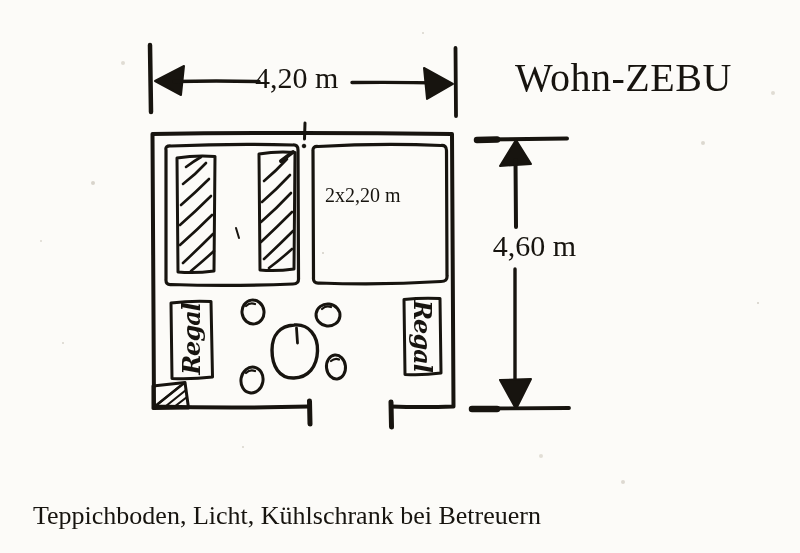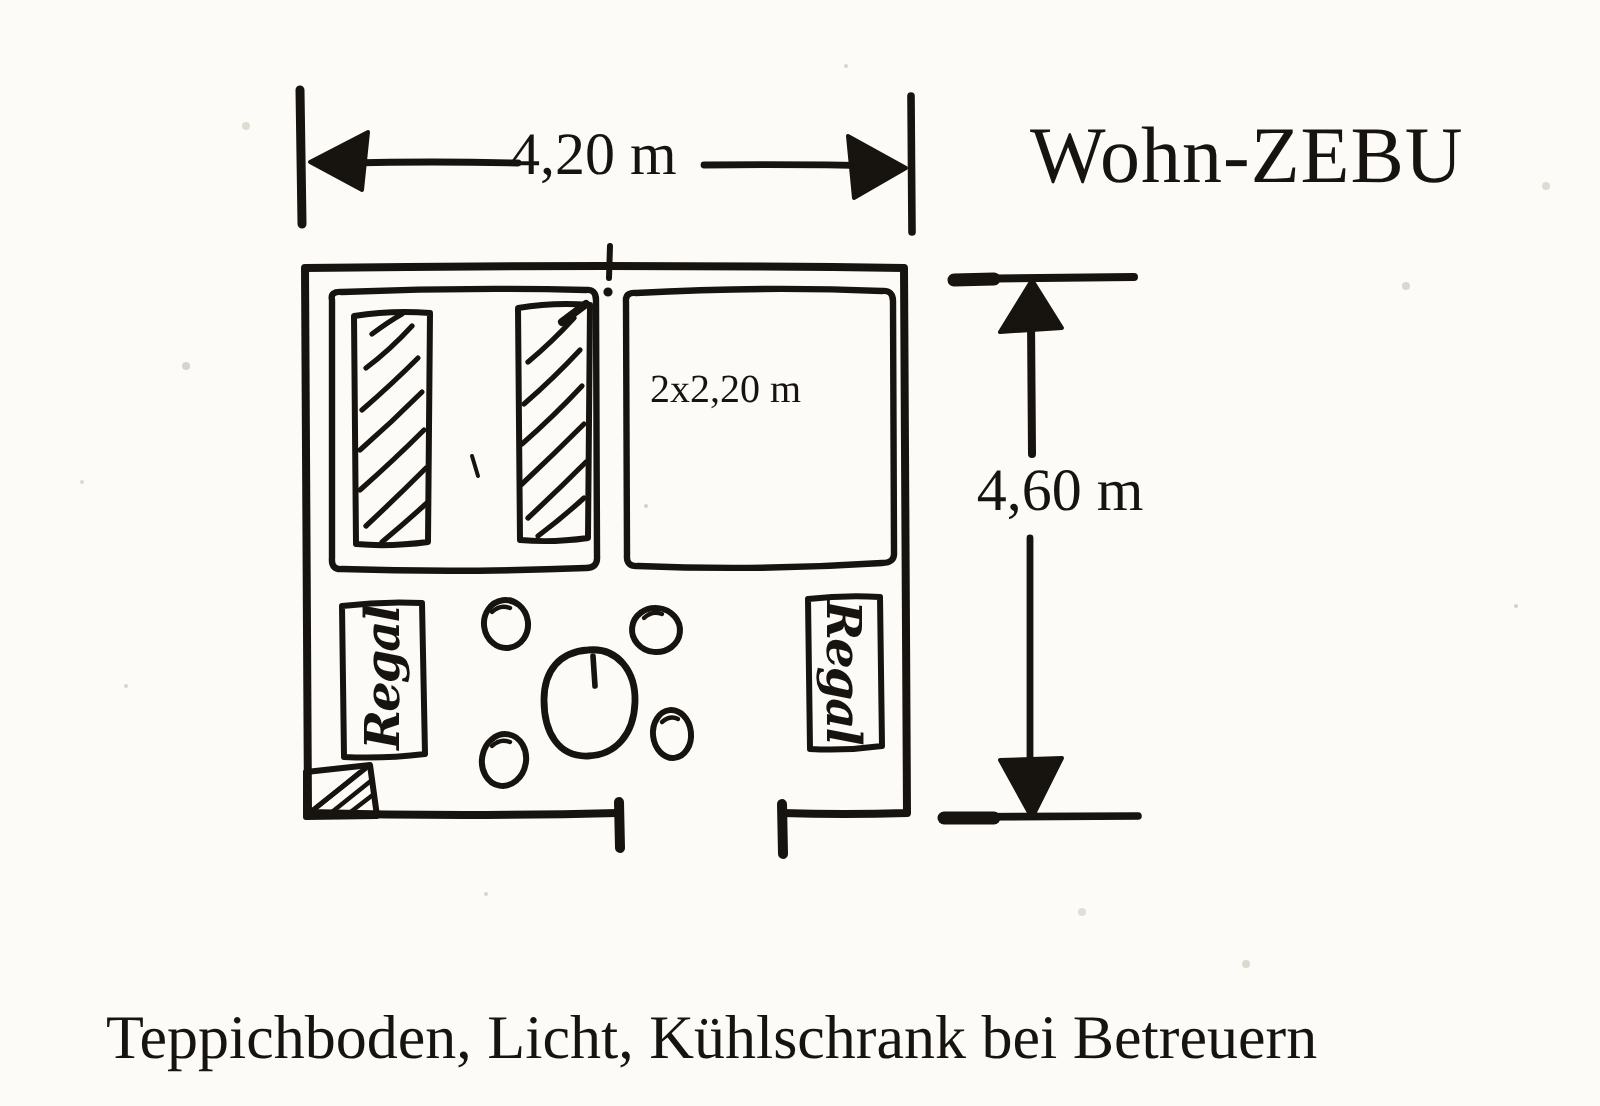--- a/index.html
+++ b/index.html
@@ -21,31 +21,31 @@
     box-shadow:
       92px 182px 0 1px #d8d4cc, 322px 252px 0 0 #d3cfc7, 702px 142px 0 1px #dcd8d0,
       62px 342px 0 0 #d8d4cc, 772px 92px 0 1px #e0dcd4, 242px 446px 0 0 #d8d4cc,
       622px 481px 0 1px #ddd9d1, 422px 32px 0 0 #d8d4cc, 122px 62px 0 1px #e0dcd4,
       757px 302px 0 0 #d3cfc7, 540px 455px 0 1px #e2ded6, 40px 240px 0 0 #dcd8d0;
   }
   .drawing { position: absolute; left: 0; top: 0; }
   .label { position: absolute; white-space: nowrap; color: #17140f; }
   .t-title   { left: 515px; top: 36px;  font-size: 40px; letter-spacing: 0.5px; margin-top: 18px; }
   .t-dimh    { left: 255px; top: 61px;  width: 110px; text-align: left; font-size: 30px; }
-  .t-dimv    { left: 484px; top: 229px; width: 92px;  text-align: center; font-size: 30px; }
+  .t-dimv    { left: 484px; top: 229px; width: 92px;  text-align: right; font-size: 30px; }
   .t-cabin   { left: 325px; top: 184px; font-size: 20px; }
   .t-regal {
     font-family: "DejaVu Serif", serif;
     font-style: italic; font-weight: bold;
     font-size: 24px; letter-spacing: -1px;
   }
   .t-regal-left  { left: 191px; top: 339px; transform: translate(-50%,-50%) rotate(-90deg); }
   .t-regal-right { left: 422px; top: 336px; transform: translate(-50%,-50%) rotate(90deg); }
   .t-caption1 { left: 28px; top: 464px; font-size: 31px; }
-  .t-caption2 { left: 33px; top: 501px; font-size: 31px; margin-left: 20px; }
+  .t-caption2 { left: 33px; top: 501px; font-size: 26px; }
   svg .ink { stroke: #17140f; fill: none; stroke-linecap: round; stroke-linejoin: round; }
   svg .fillink { fill: #17140f; stroke: #17140f; stroke-linejoin: round; }
 </style>
 </head>
 <body>
 
 <div class="page">
   <div class="speckles"></div>
 
   <svg class="drawing" width="800" height="553" viewBox="0 0 800 553">

